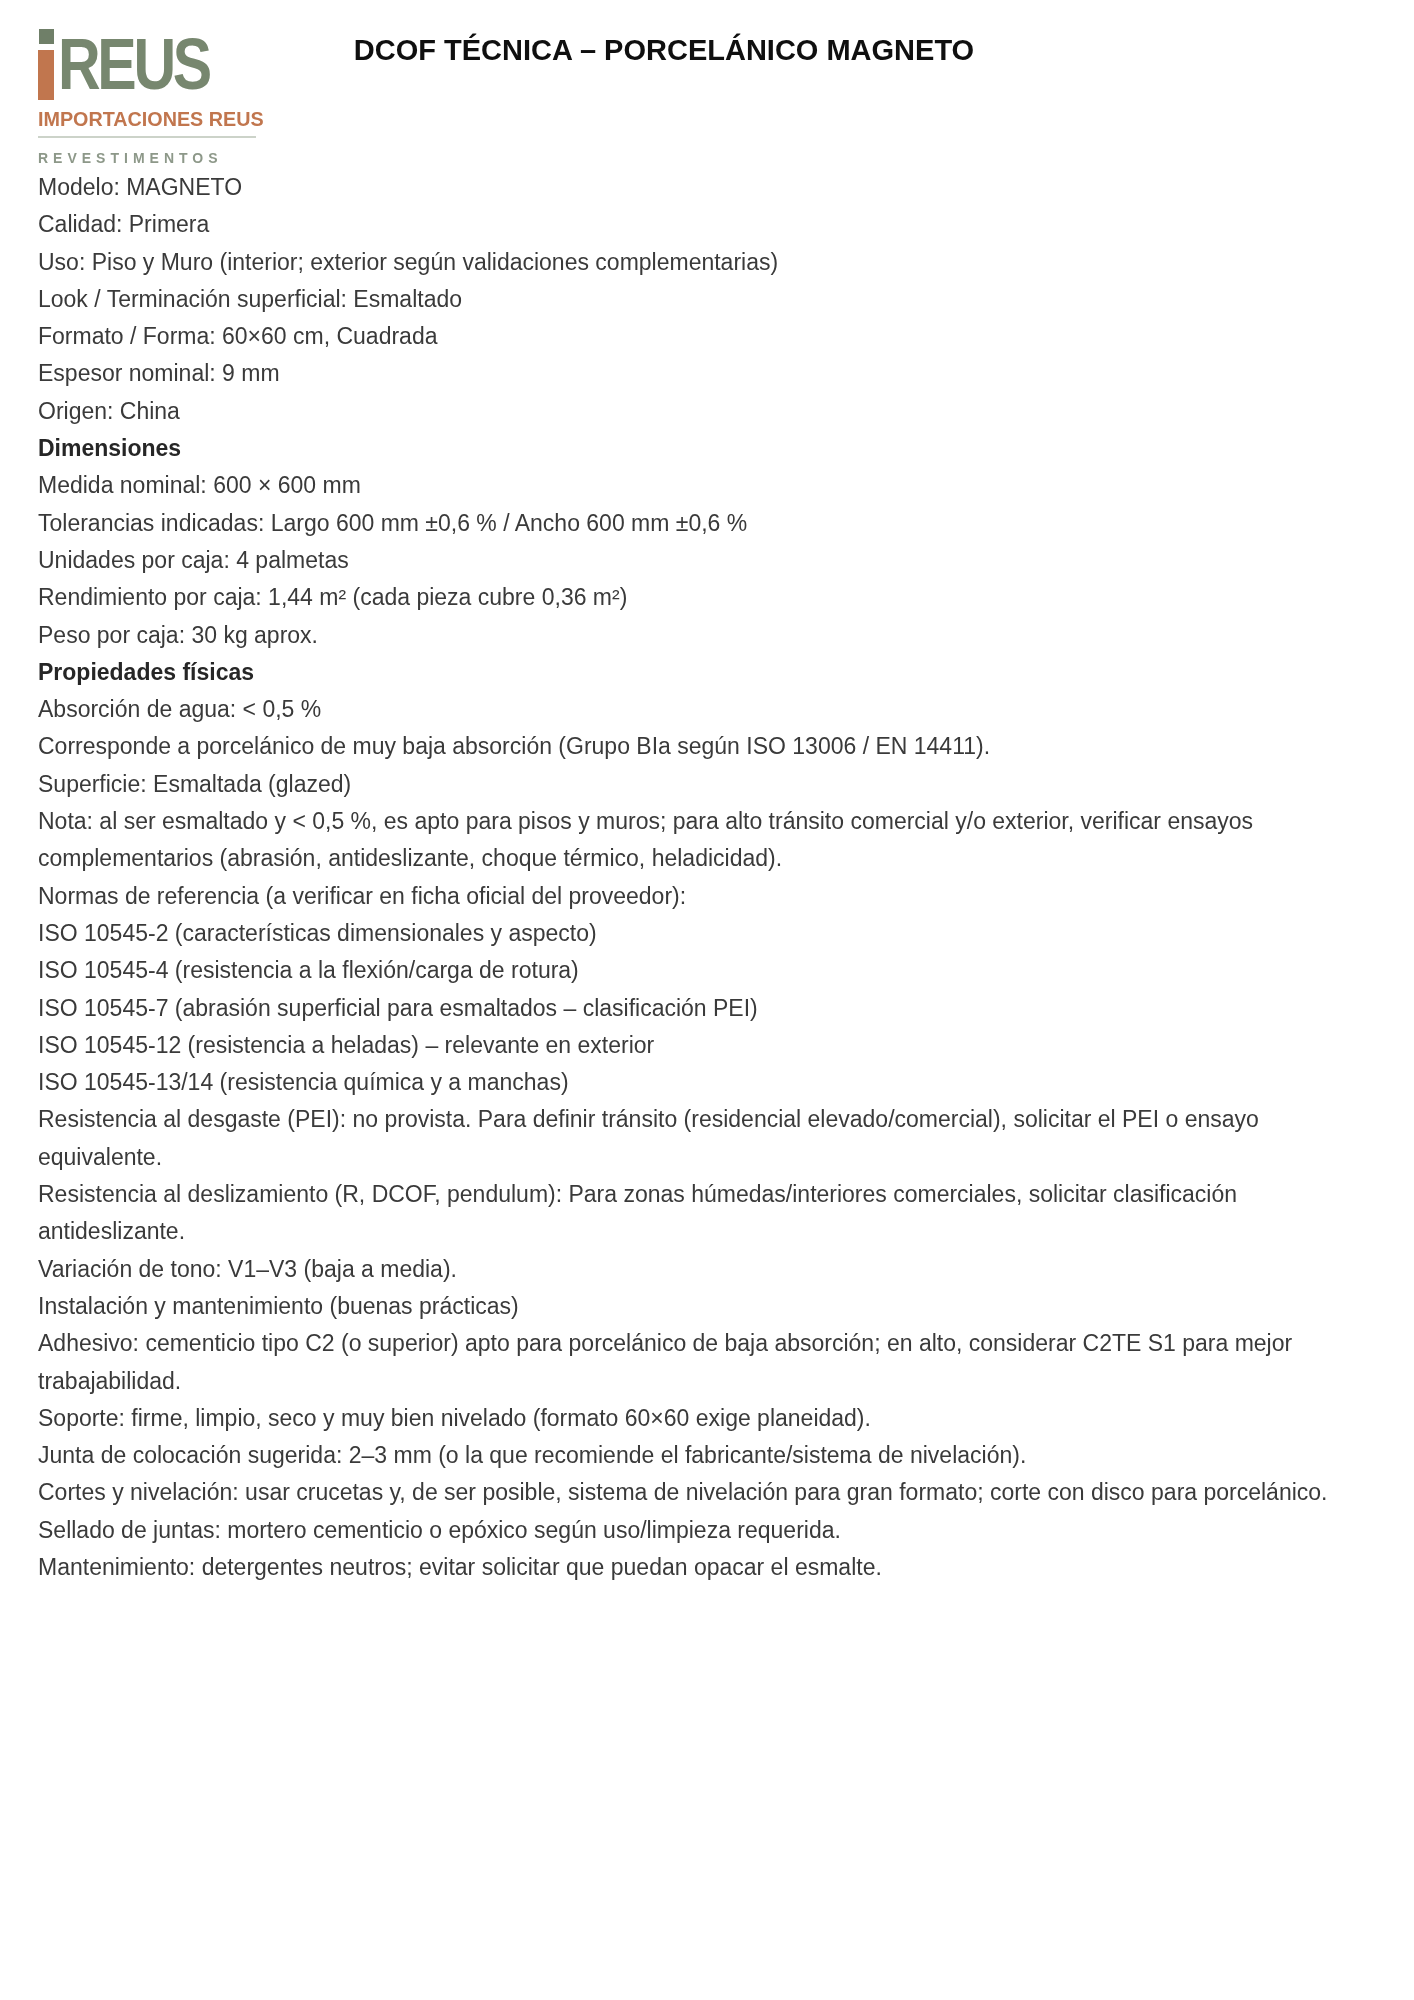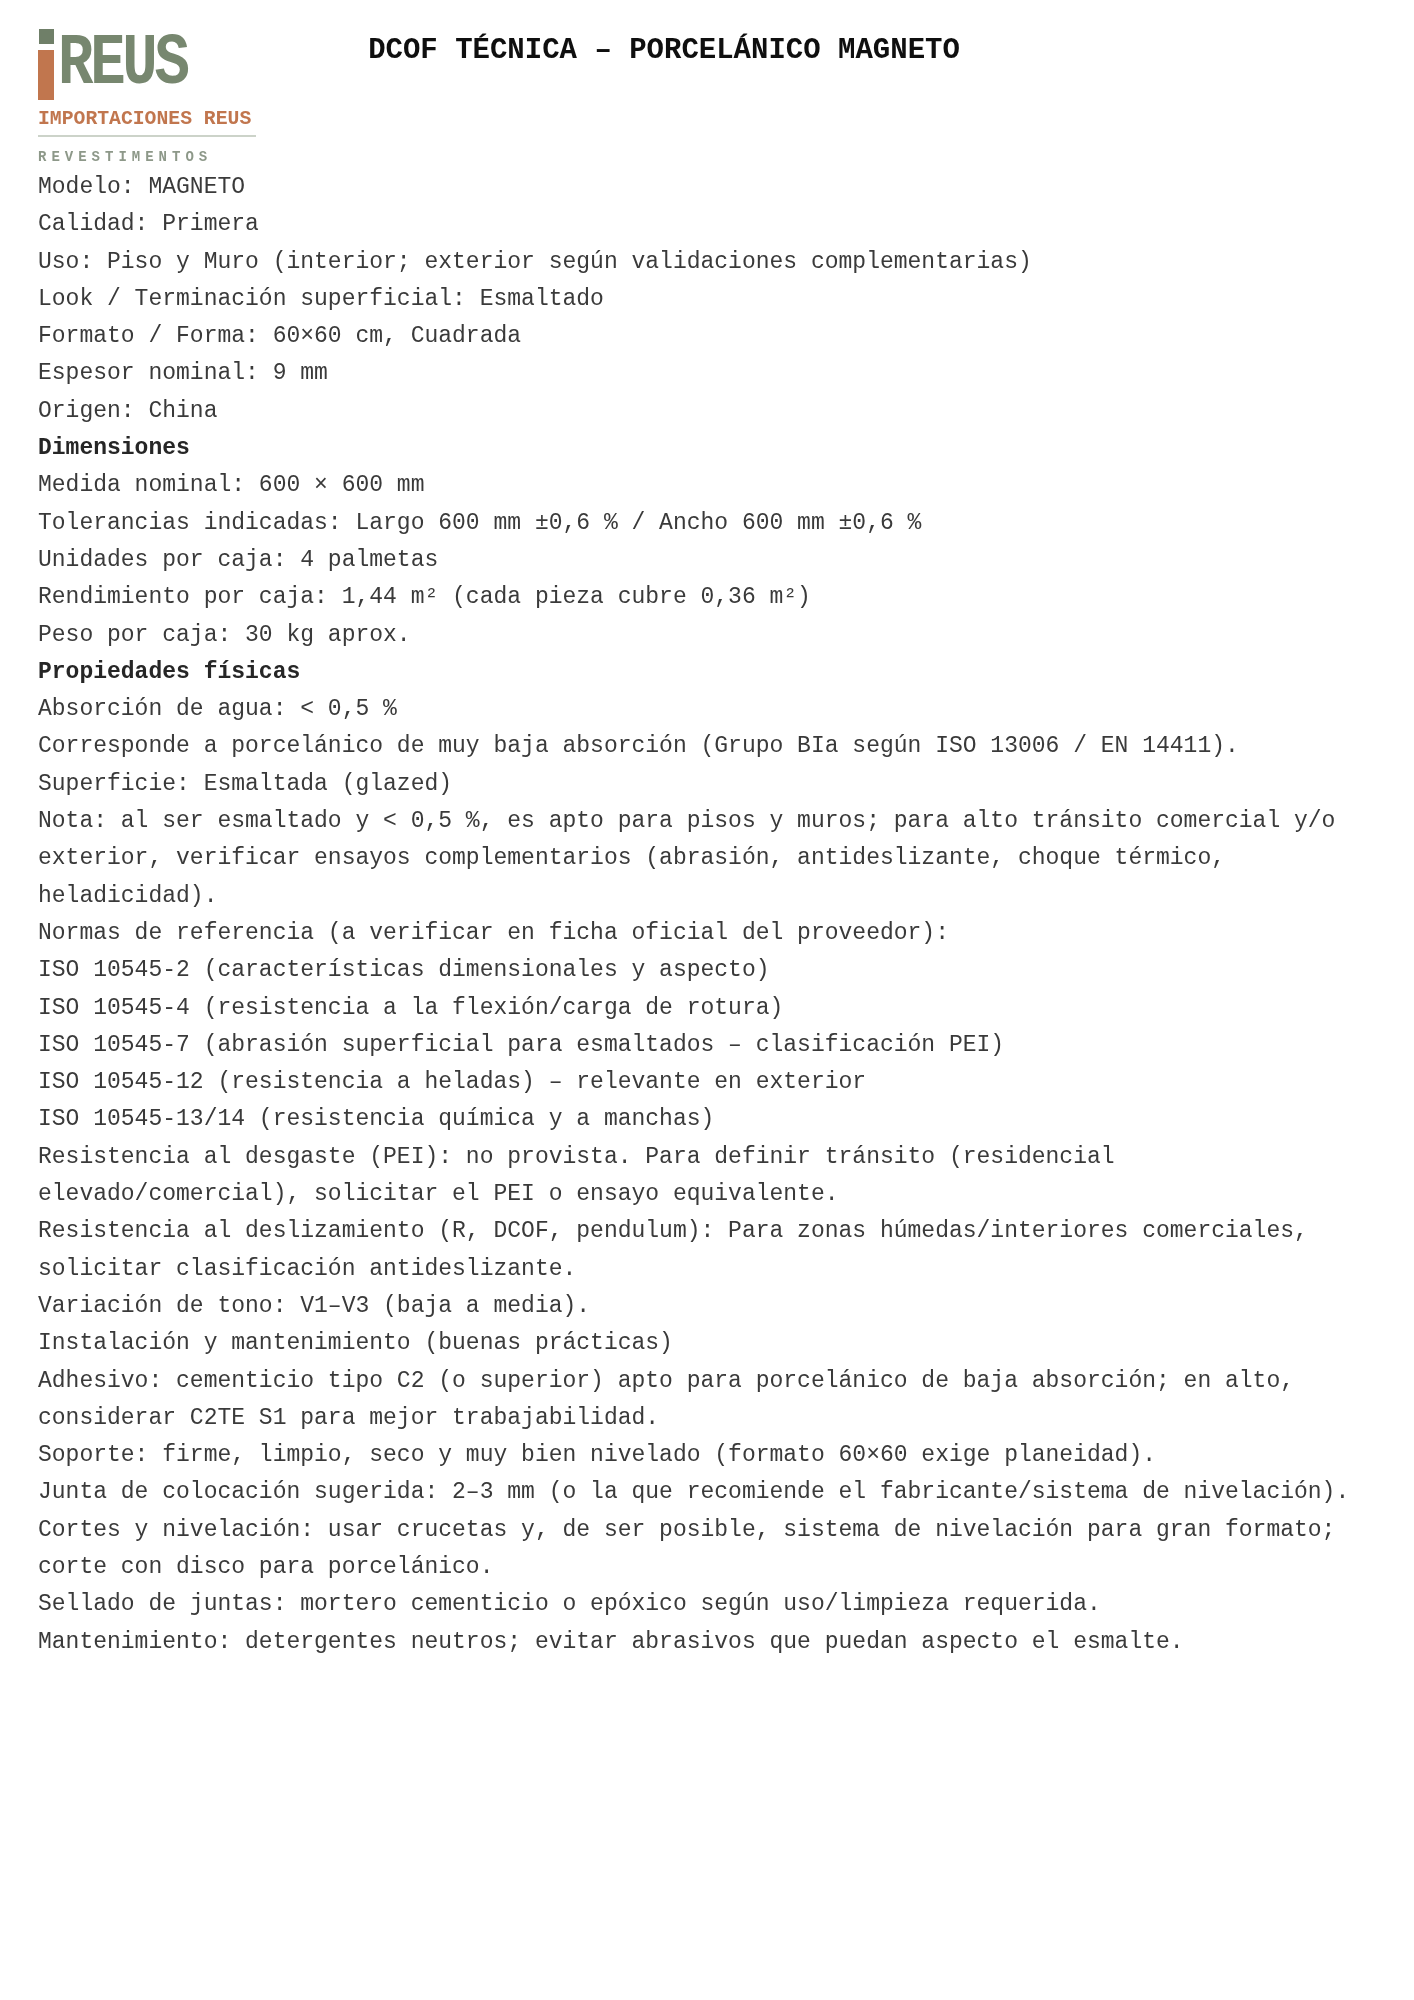--- a/index.html
+++ b/index.html
@@ -1,21 +1,21 @@
 <!DOCTYPE html>
 <html lang="es"><head>
 <meta charset="utf-8">
 <style>
   html,body{margin:0;padding:0;background:#ffffff;}
   .page{
     position:relative;
     width:1414px;
     height:2000px;
     background:#ffffff;
-    font-family:Liberation Mono, monospace;
+    font-family:Liberation Sans, sans-serif;
     color:#3a3a3a;
     overflow:hidden;
   }
 
   
   .logo{
     position:absolute;
     top:26px; left:38px;
     width:218px;
     display:flex;
@@ -168,17 +168,17 @@
     <div class="sec">
       <p>Resistencia al desgaste (PEI): no provista. Para definir tránsito (residencial elevado/comercial), solicitar el PEI o ensayo equivalente.</p>
       <p>Resistencia al deslizamiento (R, DCOF, pendulum):  Para zonas húmedas/interiores comerciales, solicitar clasificación antideslizante.</p>
       <p>Variación de tono:  V1–V3 (baja a media).</p>
       <p>Instalación y mantenimiento (buenas prácticas)</p>
       <p>Adhesivo: cementicio tipo C2 (o superior) apto para porcelánico de baja absorción; en alto, considerar C2TE S1 para mejor trabajabilidad.</p>
       <p>Soporte: firme, limpio, seco y muy bien nivelado (formato 60×60 exige planeidad).</p>
       <p>Junta de colocación sugerida: 2–3 mm (o la que recomiende el fabricante/sistema de nivelación).</p>
       <p>Cortes y nivelación: usar crucetas y, de ser posible, sistema de nivelación para gran formato; corte con disco para porcelánico.</p>
       <p>Sellado de juntas: mortero cementicio o epóxico según uso/limpieza requerida.</p>
-      <p>Mantenimiento: detergentes neutros; evitar abrasivos que puedan aspecto el esmalte.</p>
+      <p>Mantenimiento: detergentes neutros; evitar solicitar que puedan opacar el esmalte.</p>
     </div>
 
   </div>
 </div>
 
 </body></html>

